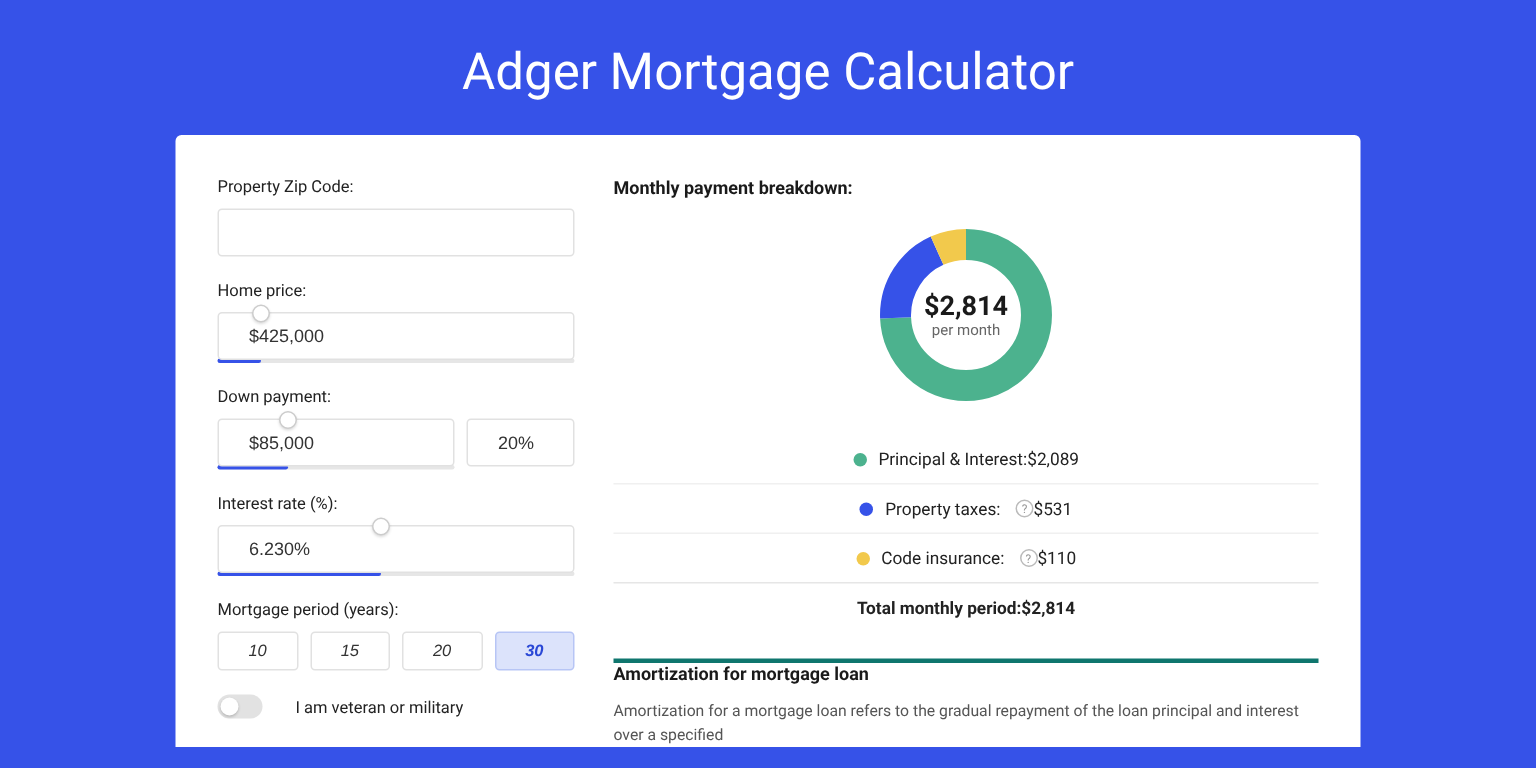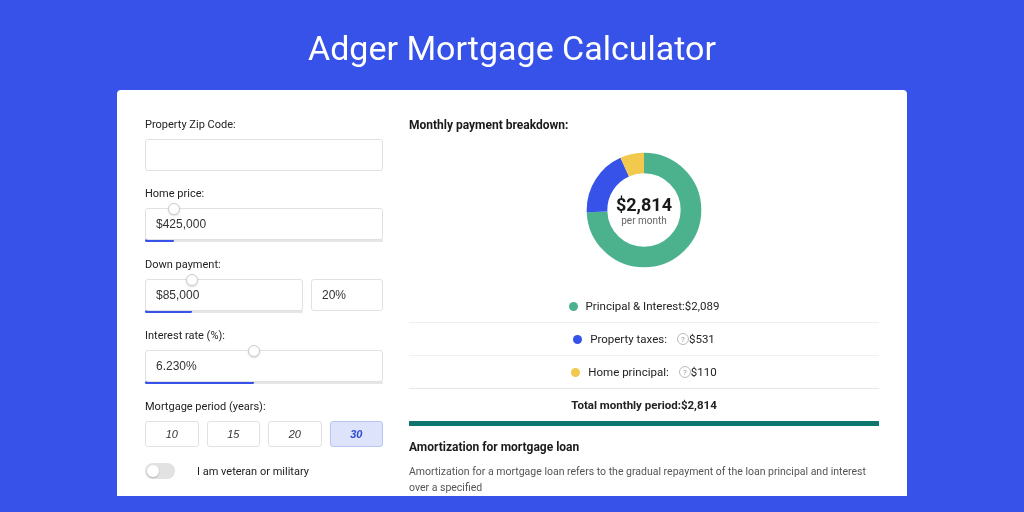--- a/index.html
+++ b/index.html
@@ -32,21 +32,21 @@
   font-size: 11px;
   color: #222;
   display: block;
   margin-bottom: 8px;
 }
 .text-input {
   width: 100%;
   height: 32px;
   border: 1px solid #e1e1e1;
   border-radius: 3px;
-  padding: 0 10px;
+  padding: 0 20px;
   font-size: 12px;
   color: #333;
   background: #fff;
 }
 .field-block { margin-bottom: 16px; }
 .slider-wrap { position: relative; }
 .slider-track {
   height: 3px;
   background: #e6e6e6;
   border-radius: 2px;
@@ -114,21 +114,21 @@
 .legend-row:first-of-type { border-top: none; }
 .legend-left { display: flex; align-items: center; gap: 8px; color: #222; }
 .legend-dot { width: 9px; height: 9px; border-radius: 50%; }
 .legend-val { color: #222; }
 .total-row { font-weight: 700; border-top: 1px solid #e6e6e6; }
 .info-icon {
   width: 12px; height: 12px; border: 1px solid #bbb; border-radius: 50%;
   display: inline-flex; align-items: center; justify-content: center;
   font-size: 8px; color: #999; margin-left: 2px;
 }
-.amort-box { border-top: 5px solid #0f766e; padding-top: 14px; }
+.amort-box { margin-top: 18px; border-top: 3px solid #0f766e; }
 .amort-title { font-size: 12px; font-weight: 700; color: #1a1a1a; margin-bottom: 10px; }
 .amort-text { font-size: 10.5px; color: #555; line-height: 1.5; }
 </style>
 </head>
 <body>
 
 <h1 class="page-title">Adger Mortgage Calculator</h1>
 
 <div class="card">
   <div class="left-col">
@@ -222,21 +222,21 @@
           <div class="legend-left">
             <span class="legend-dot" style="background: rgb(54, 82, 232);"></span>
             <span>Property taxes:</span>
             <span class="info-icon">?</span>
           </div>
           <div class="legend-val">$531</div>
         </div>
         <div class="legend-row">
           <div class="legend-left">
             <span class="legend-dot" style="background: rgb(242, 201, 76);"></span>
-            <span>Home principal:</span>
+            <span>Code insurance:</span>
             <span class="info-icon">?</span>
           </div>
           <div class="legend-val">$110</div>
         </div>
       </div>
 
     <div class="legend-row total-row">
       <div class="legend-left">
           <span>Total monthly period:</span>
         </div>

